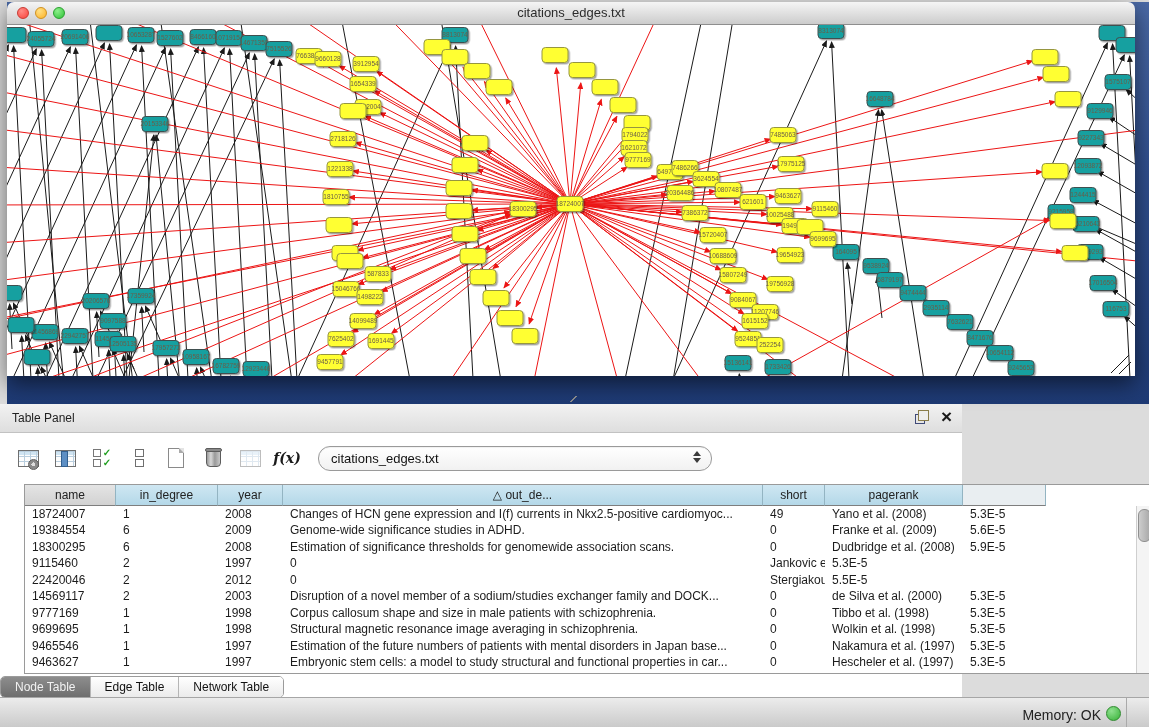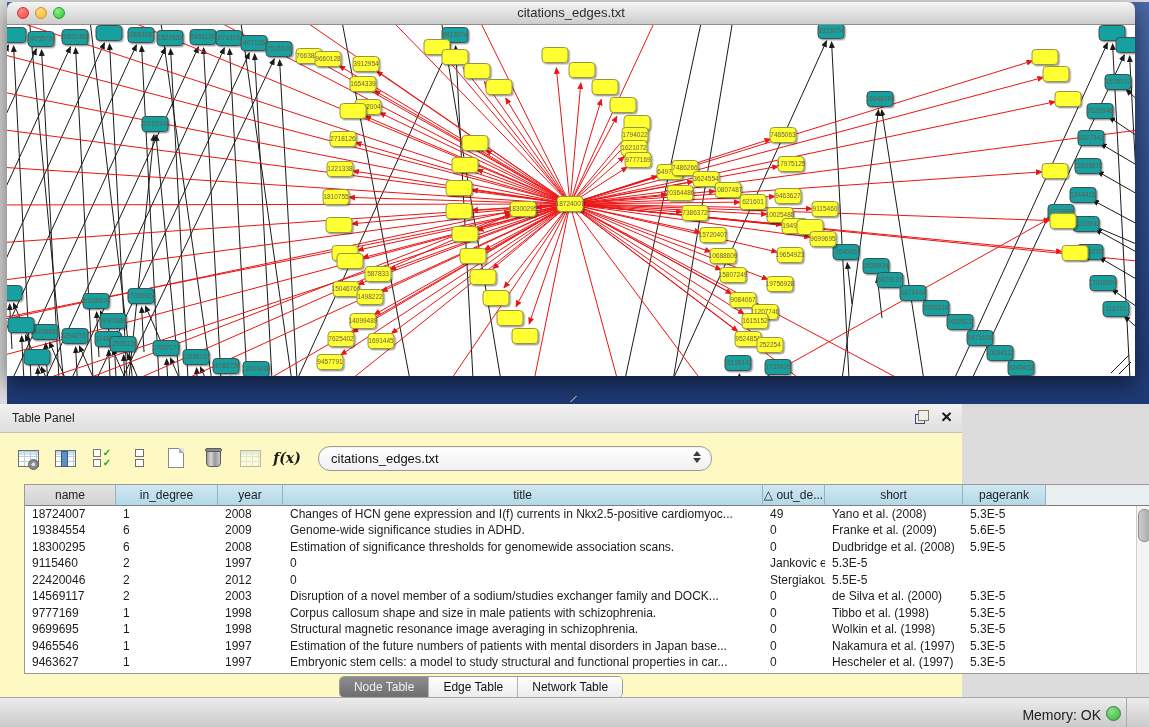--- a/index.html
+++ b/index.html
@@ -13,21 +13,21 @@
   .light.red{background:radial-gradient(circle at 35% 30%,#ff8c86,#f9423a);border:1px solid #ca3a32}
   .light.yellow{background:radial-gradient(circle at 35% 30%,#ffe084,#fdb226);border:1px solid #d0911f}
   .light.green{background:radial-gradient(circle at 35% 30%,#8ef08c,#2fc137);border:1px solid #29a22f}
   .win-title{position:absolute;left:0;right:0;top:3px;text-align:center;font-size:13px;color:#2c2c2c}
   .net-canvas{position:relative;height:351px;background:#ffffff;overflow:hidden}
   .net-canvas svg{display:block}
   .edge-black{stroke:#1a1a1a;stroke-width:1;fill:none}
   .edge-red{stroke:#ec1515;stroke-width:1;fill:none}
   .node-label{font-size:6.5px;fill:#6a5d48;font-family:"Liberation Sans",sans-serif}
   
-  .table-panel{position:absolute;left:0;top:404px;width:962px;height:293px;background:#fef9c3}
+  .table-panel{position:absolute;left:0;top:404px;width:962px;height:293px;background:#ffffff}
   .panel-header{position:absolute;left:0;top:0;width:100%;height:28px;background:linear-gradient(#f2f2f2,#dedede);border-bottom:1px solid #c2c2c2}
   .panel-title{position:absolute;left:12px;top:7px;font-size:12px;color:#222}
   .panel-header-actions{position:absolute;right:10px;top:4px;display:flex;align-items:center;gap:12px}
   .float-ic{width:14px;height:14px;position:relative;cursor:pointer}
   .float-ic .sq1{position:absolute;left:0;bottom:0;width:8px;height:8px;border:1px solid #3f4a78}
   .float-ic .sq2{position:absolute;right:0;top:0;width:9px;height:9px;border:1px solid #8a7d4a;background:#eee}
   .close-ic{font-size:19px;font-weight:bold;color:#1a1a1a;line-height:18px;cursor:pointer}
   .toolbar{position:absolute;left:14px;top:40px;display:flex;align-items:center;gap:9px}
   .icn{width:28px;height:28px;display:flex;align-items:center;justify-content:center;position:relative;cursor:pointer;background:none;border:none;padding:0}
   .tbl{width:19px;height:15px;border:1px solid #6f6f6f;background:
@@ -58,21 +58,21 @@
   .table-block{position:absolute;left:24px;top:80px;width:1127px;height:188px;background:#ffffff;border:1px solid #9a9a9a;overflow:hidden}
   .grid-row{display:grid;grid-template-columns:91px 102px 65px 480px 62px 138px 83px 1fr}
   .thead .th{height:21px;box-sizing:border-box;background:linear-gradient(#cfe7f2,#b4d8e8);border-right:1px solid #93b4c2;border-bottom:1px solid #7e7e7e;font-size:12px;color:#222;display:flex;align-items:center;justify-content:center;cursor:pointer;overflow:hidden;white-space:nowrap}
   .thead .th-first{background:linear-gradient(#e4e4e4,#d2d2d2)}
   .thead .th-filler{background:#e9eef1;border-bottom:1px solid #7e7e7e;cursor:default}
   .tr{height:16.45px}
   .td{font-size:12px;color:#1c1c1c;line-height:16.4px;white-space:nowrap;overflow:hidden;padding-left:7px}
   .vscroll{position:absolute;right:0;top:21px;bottom:0;width:15px;background:#f4f4f4;border-left:1px solid #cfcfcf}
   .vthumb{position:absolute;left:1px;top:3px;width:11px;height:31px;border-radius:6px;background:linear-gradient(90deg,#cdcdcd,#a8a8a8);border:1px solid #8f8f8f;cursor:pointer}
   
-  .tabs-row{position:absolute;left:0;top:272px;width:100%;display:flex;justify-content:center}
+  .tabs-row{position:absolute;left:0;top:272px;width:100%;display:flex;justify-content:flex-start}
   .segmented{display:flex;border:1px solid #9b9b9b;border-radius:5px;overflow:hidden;height:20px;box-shadow:0 1px 1px rgba(255,255,255,.7)}
   .seg{padding:0 14px;font-size:12px;display:flex;align-items:center;background:linear-gradient(#ffffff,#ebebeb);color:#111;border-right:1px solid #b5b5b5;cursor:pointer;border-left:none;border-top:none;border-bottom:none;font-family:"Liberation Sans",sans-serif}
   .seg:last-child{border-right:none}
   .seg.sel{background:linear-gradient(#8d8d8d,#6e6e6e);color:#f2f2f2}
   
   .status-bar{position:absolute;left:0;top:697px;width:1149px;height:30px;background:linear-gradient(#ececec,#c9c9c9);border-top:1px solid #a6a6a6}
   .mem{position:absolute;right:48px;top:9px;font-size:14px;color:#222}
   .mem-dot{position:absolute;right:28px;top:8px;width:13px;height:13px;border-radius:50%;background:radial-gradient(circle at 35% 30%,#8fe08f,#37b237);border:1px solid #2d8a2d}
   .status-div{position:absolute;right:22px;top:0;width:1px;height:30px;background:#aaa}
   .splitter-dot{position:absolute;left:570px;top:396px;width:8px;height:6px;background:
@@ -577,21 +577,20 @@
           <i class="dn"></i>
         </span>
     </div>
   </div>
 
   <div class="table-block">
     <div class="thead grid-row" id="theadRow">
         <div class="th th-first">name</div>
         <div class="th">in_degree</div>
         <div class="th">year</div>
-        <div class="th">title</div>
         <div class="th">△ out_de...</div>
         <div class="th">short</div>
         <div class="th">pagerank</div>
         <div class="th th-filler"></div>
       </div>
     <div id="tbody">
         <div class="tr grid-row">
           <div class="td td-name">18724007</div>
           <div class="td td-in_degree">1</div>
           <div class="td td-year">2008</div>

